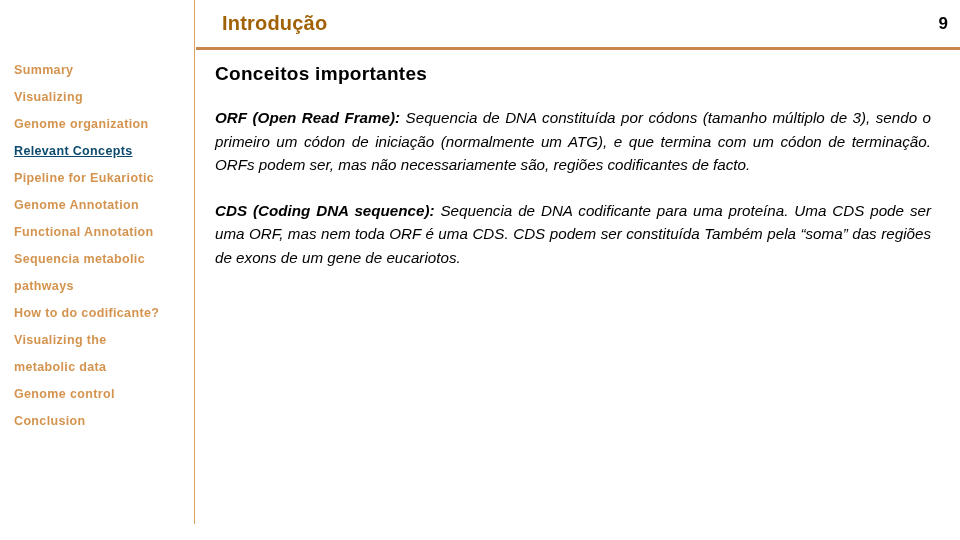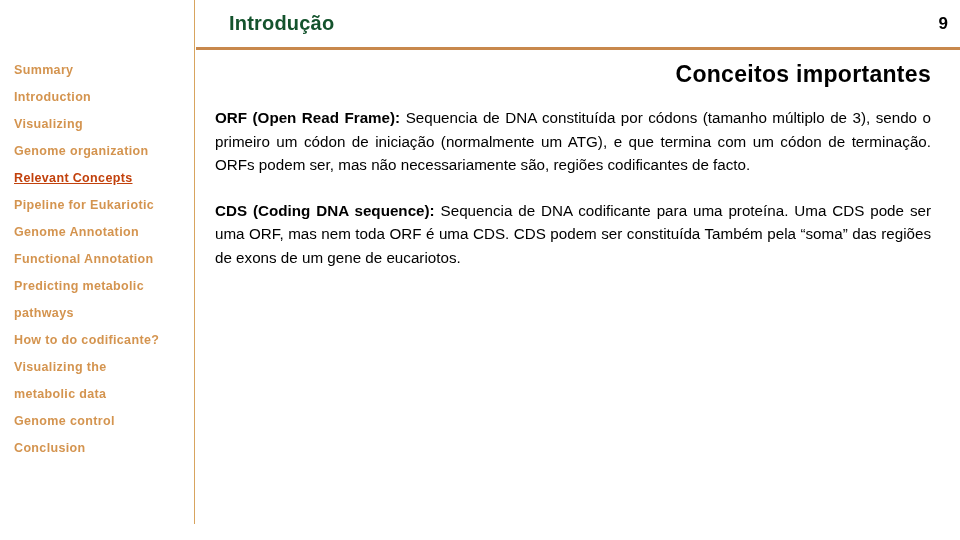--- a/index.html
+++ b/index.html
@@ -41,21 +41,21 @@
     display: block;
     font-size: 12.5px;
     font-weight: bold;
     color: #D4944F;
     line-height: 27px;
     height: 27px;
     white-space: nowrap;
     letter-spacing: 0.35px;
   }
   .nav-item.active {
-    color: #c2410c;
+    color: #0c4a6e;
     text-decoration: underline;
   }
 
   
   .v-divider {
     position: absolute;
     left: 194px;
     top: 0;
     width: 1px;
     height: 524px;
@@ -65,25 +65,25 @@
   
   .header {
     position: absolute;
     left: 196px;
     top: 0;
     width: 764px;
     height: 48px;
   }
   .header-title {
     position: absolute;
-    left: 33px;
+    left: 26px;
     top: 12px;
     font-size: 20px;
     font-weight: bold;
-    color: #14532d;
+    color: #a16207;
     letter-spacing: 0.2px;
   }
   .slide-number {
     position: absolute;
     right: 12px;
     top: 14px;
     font-size: 17px;
     font-weight: bold;
     color: #000000;
   }
@@ -98,55 +98,55 @@
 
   
   .content {
     position: absolute;
     left: 215px;
     top: 62px;
     width: 716px;
     height: 470px;
   }
   .subtitle {
-    text-align: right;
-    font-size: 23px;
+    text-align: left;
+    font-size: 19px;
     font-weight: bold;
     color: #000000;
     letter-spacing: 0.3px;
     margin: 0 0 20px 0;
     line-height: 24px;
   }
   .para {
     font-size: 15.2px;
     color: #000000;
     line-height: 23.5px;
     text-align: justify;
     margin: 0 0 22px 0;
+    font-style: italic;
   }
   .para .lead {
     font-weight: bold;
   }
 </style>
 </head>
 <body>
 
 <div class="slide">
 
   <div class="sidebar">
     <div class="sidebar-list">
       <span class="nav-item">Summary</span>
-      <span class="nav-item">Introduction</span>
       <span class="nav-item">Visualizing</span>
       <span class="nav-item">Genome organization</span>
       <span class="nav-item active">Relevant Concepts</span>
       <span class="nav-item">Pipeline for Eukariotic</span>
       <span class="nav-item">Genome Annotation</span>
       <span class="nav-item">Functional Annotation</span>
-      <span class="nav-item">Predicting metabolic</span>
+      <span class="nav-item">Sequencia metabolic</span>
       <span class="nav-item">pathways</span>
       <span class="nav-item">How to do codificante?</span>
       <span class="nav-item">Visualizing the</span>
       <span class="nav-item">metabolic data</span>
       <span class="nav-item">Genome control</span>
       <span class="nav-item">Conclusion</span>
     </div>
   </div>
 
   <div class="v-divider"></div>

